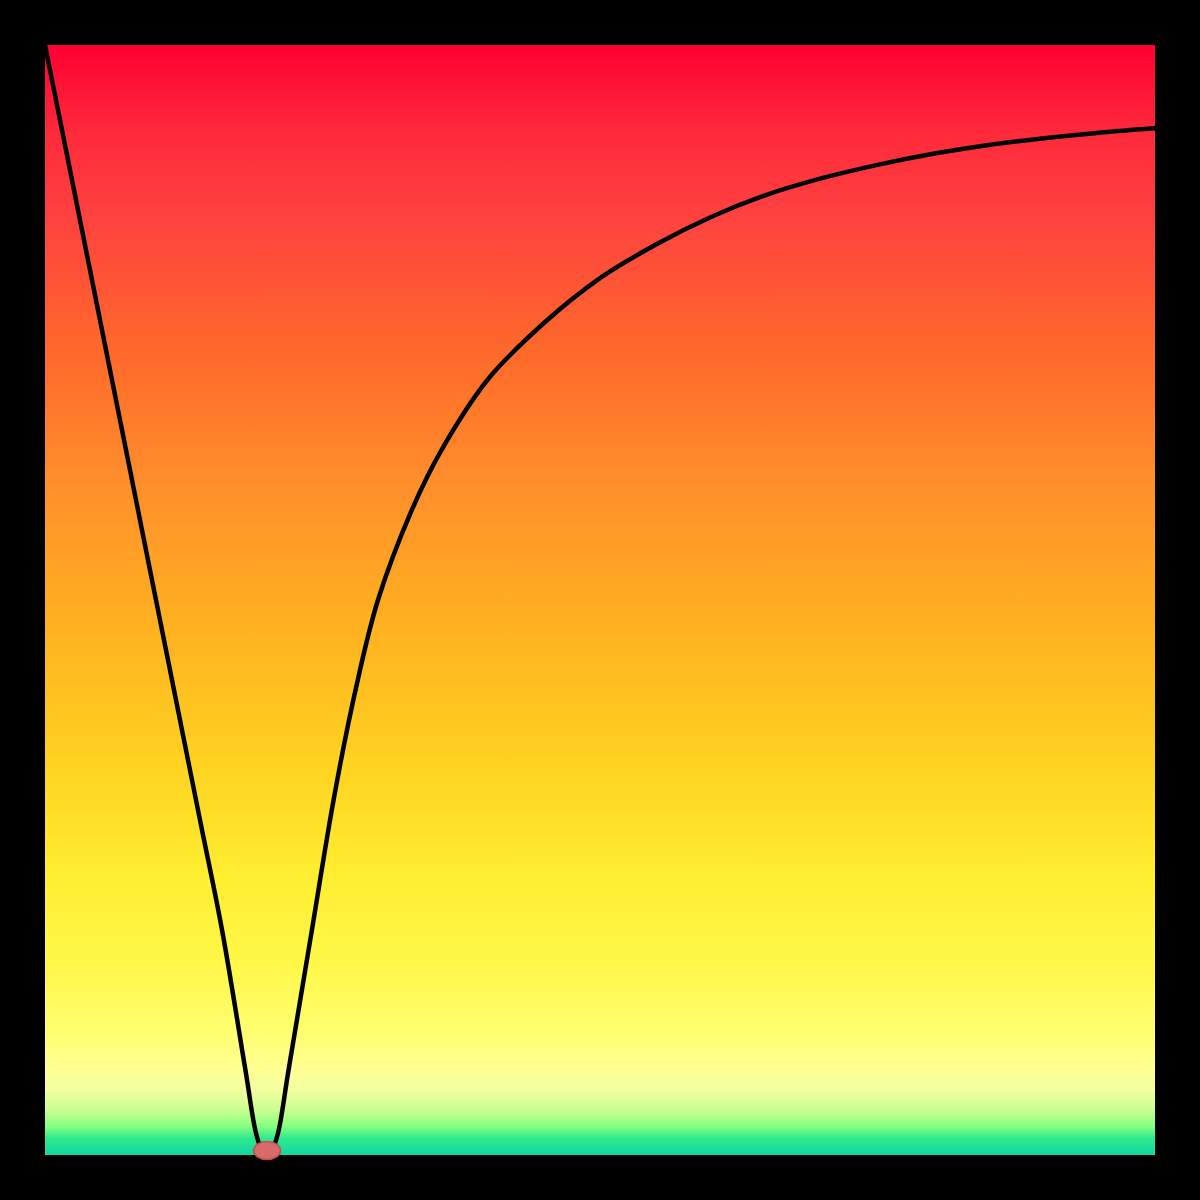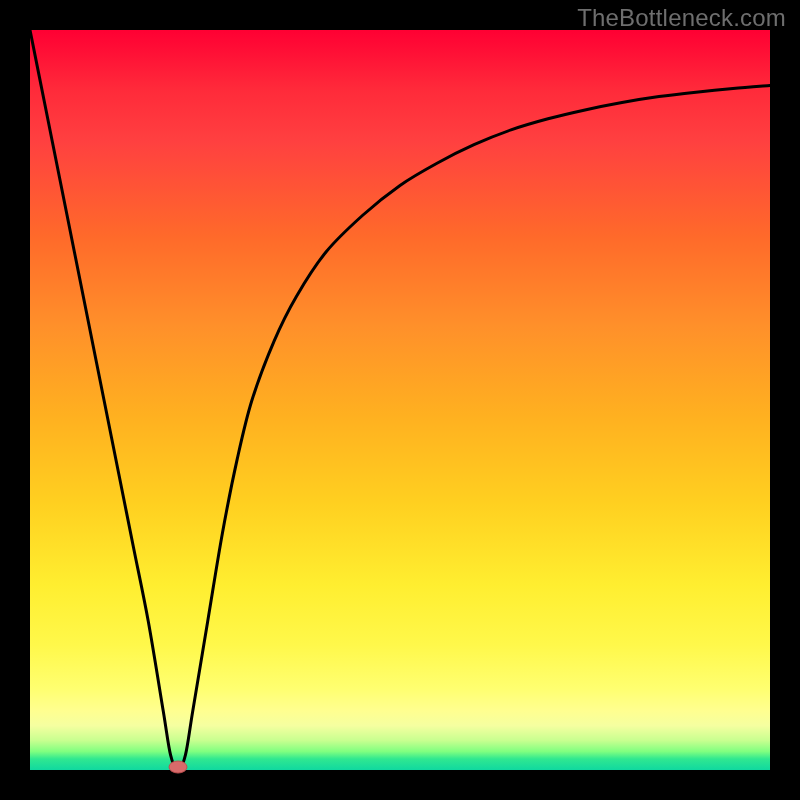--- a/index.html
+++ b/index.html
@@ -78,14 +78,13 @@
 </head>
 <body>
 
 <div class="frame">
   <div class="plot-area">
     <svg id="chart-svg" viewBox="0 0 740 740">
       <path id="curve-path" class="curve" d="M 0 0 C 2.466666666666667 12.333333333333334, 9.866666666666667 49.33333333333333, 14.8 74 C 19.733333333333334 98.66666666666667, 24.666666666666668 123.33333333333333, 29.6 148 C 34.53333333333333 172.66666666666666, 39.46666666666667 197.33333333333334, 44.4 222 C 49.33333333333333 246.66666666666666, 54.266666666666666 271.3333333333333, 59.2 296 C 64.13333333333334 320.6666666666667, 69.06666666666666 345.3333333333333, 74 370 C 78.93333333333334 394.6666666666667, 83.86666666666666 419.3333333333333, 88.8 444 C 93.73333333333333 468.6666666666667, 98.66666666666667 493.3333333333333, 103.60000000000001 518 C 108.53333333333335 542.6666666666666, 113.46666666666667 564.8666666666667, 118.4 592 C 123.33333333333334 619.1333333333333, 129.5 658.5999999999999, 133.2 680.8 C 136.89999999999998 703, 138.13333333333333 715.3333333333334, 140.6 725.2 C 143.06666666666666 735.0666666666667, 145.53333333333333 740, 148 740 C 150.46666666666667 740, 152.93333333333334 735.0666666666667, 155.4 725.2 C 157.86666666666667 715.3333333333334, 159.10000000000002 703, 162.8 680.8 C 166.5 658.5999999999999, 172.66666666666666 621.6, 177.6 592 C 182.53333333333333 562.4, 187.46666666666667 530.3333333333334, 192.4 503.2 C 197.33333333333334 476.06666666666666, 202.26666666666668 451.4, 207.20000000000002 429.2 C 212.13333333333335 407, 215.83333333333334 389.73333333333335, 222 370 C 228.16666666666666 350.26666666666665, 236.8 328.06666666666666, 244.20000000000002 310.8 C 251.60000000000002 293.53333333333336, 257.76666666666665 281.2, 266.4 266.4 C 275.0333333333333 251.59999999999997, 284.9 235.56666666666666, 296 222 C 307.1 208.43333333333334, 320.6666666666667 196.1, 333 185 C 345.3333333333333 173.9, 357.66666666666663 164.0333333333333, 370 155.39999999999998 C 382.33333333333337 146.76666666666665, 394.66666666666674 139.98333333333338, 407.00000000000006 133.20000000000005 C 419.33333333333337 126.41666666666673, 431.6666666666667 120.25000000000006, 444 114.70000000000005 C 456.3333333333333 109.15000000000003, 468.6666666666667 104.21666666666665, 481 99.89999999999998 C 493.3333333333333 95.5833333333333, 505.6666666666667 92.12999999999995, 518 88.79999999999995 C 530.3333333333334 85.46999999999996, 542.6666666666666 82.63333333333328, 555 79.91999999999996 C 567.3333333333334 77.20666666666664, 579.6666666666666 74.73999999999997, 592 72.51999999999998 C 604.3333333333334 70.3, 616.6666666666666 68.32666666666667, 629 66.60000000000002 C 641.3333333333334 64.87333333333338, 653.6666666666666 63.516666666666744, 666 62.16000000000008 C 678.3333333333334 60.80333333333342, 690.6666666666666 59.57000000000005, 703 58.460000000000036 C 715.3333333333334 57.35000000000002, 733.8333333333334 55.99333333333334, 740 55.5"></path>
       <ellipse id="marker-dot" class="marker" cx="148" cy="737" rx="9" ry="6"></ellipse>
     </svg>
   </div>
-  <div class="watermark">TheBottleneck.com</div>
 </div>
 
 </body></html>

